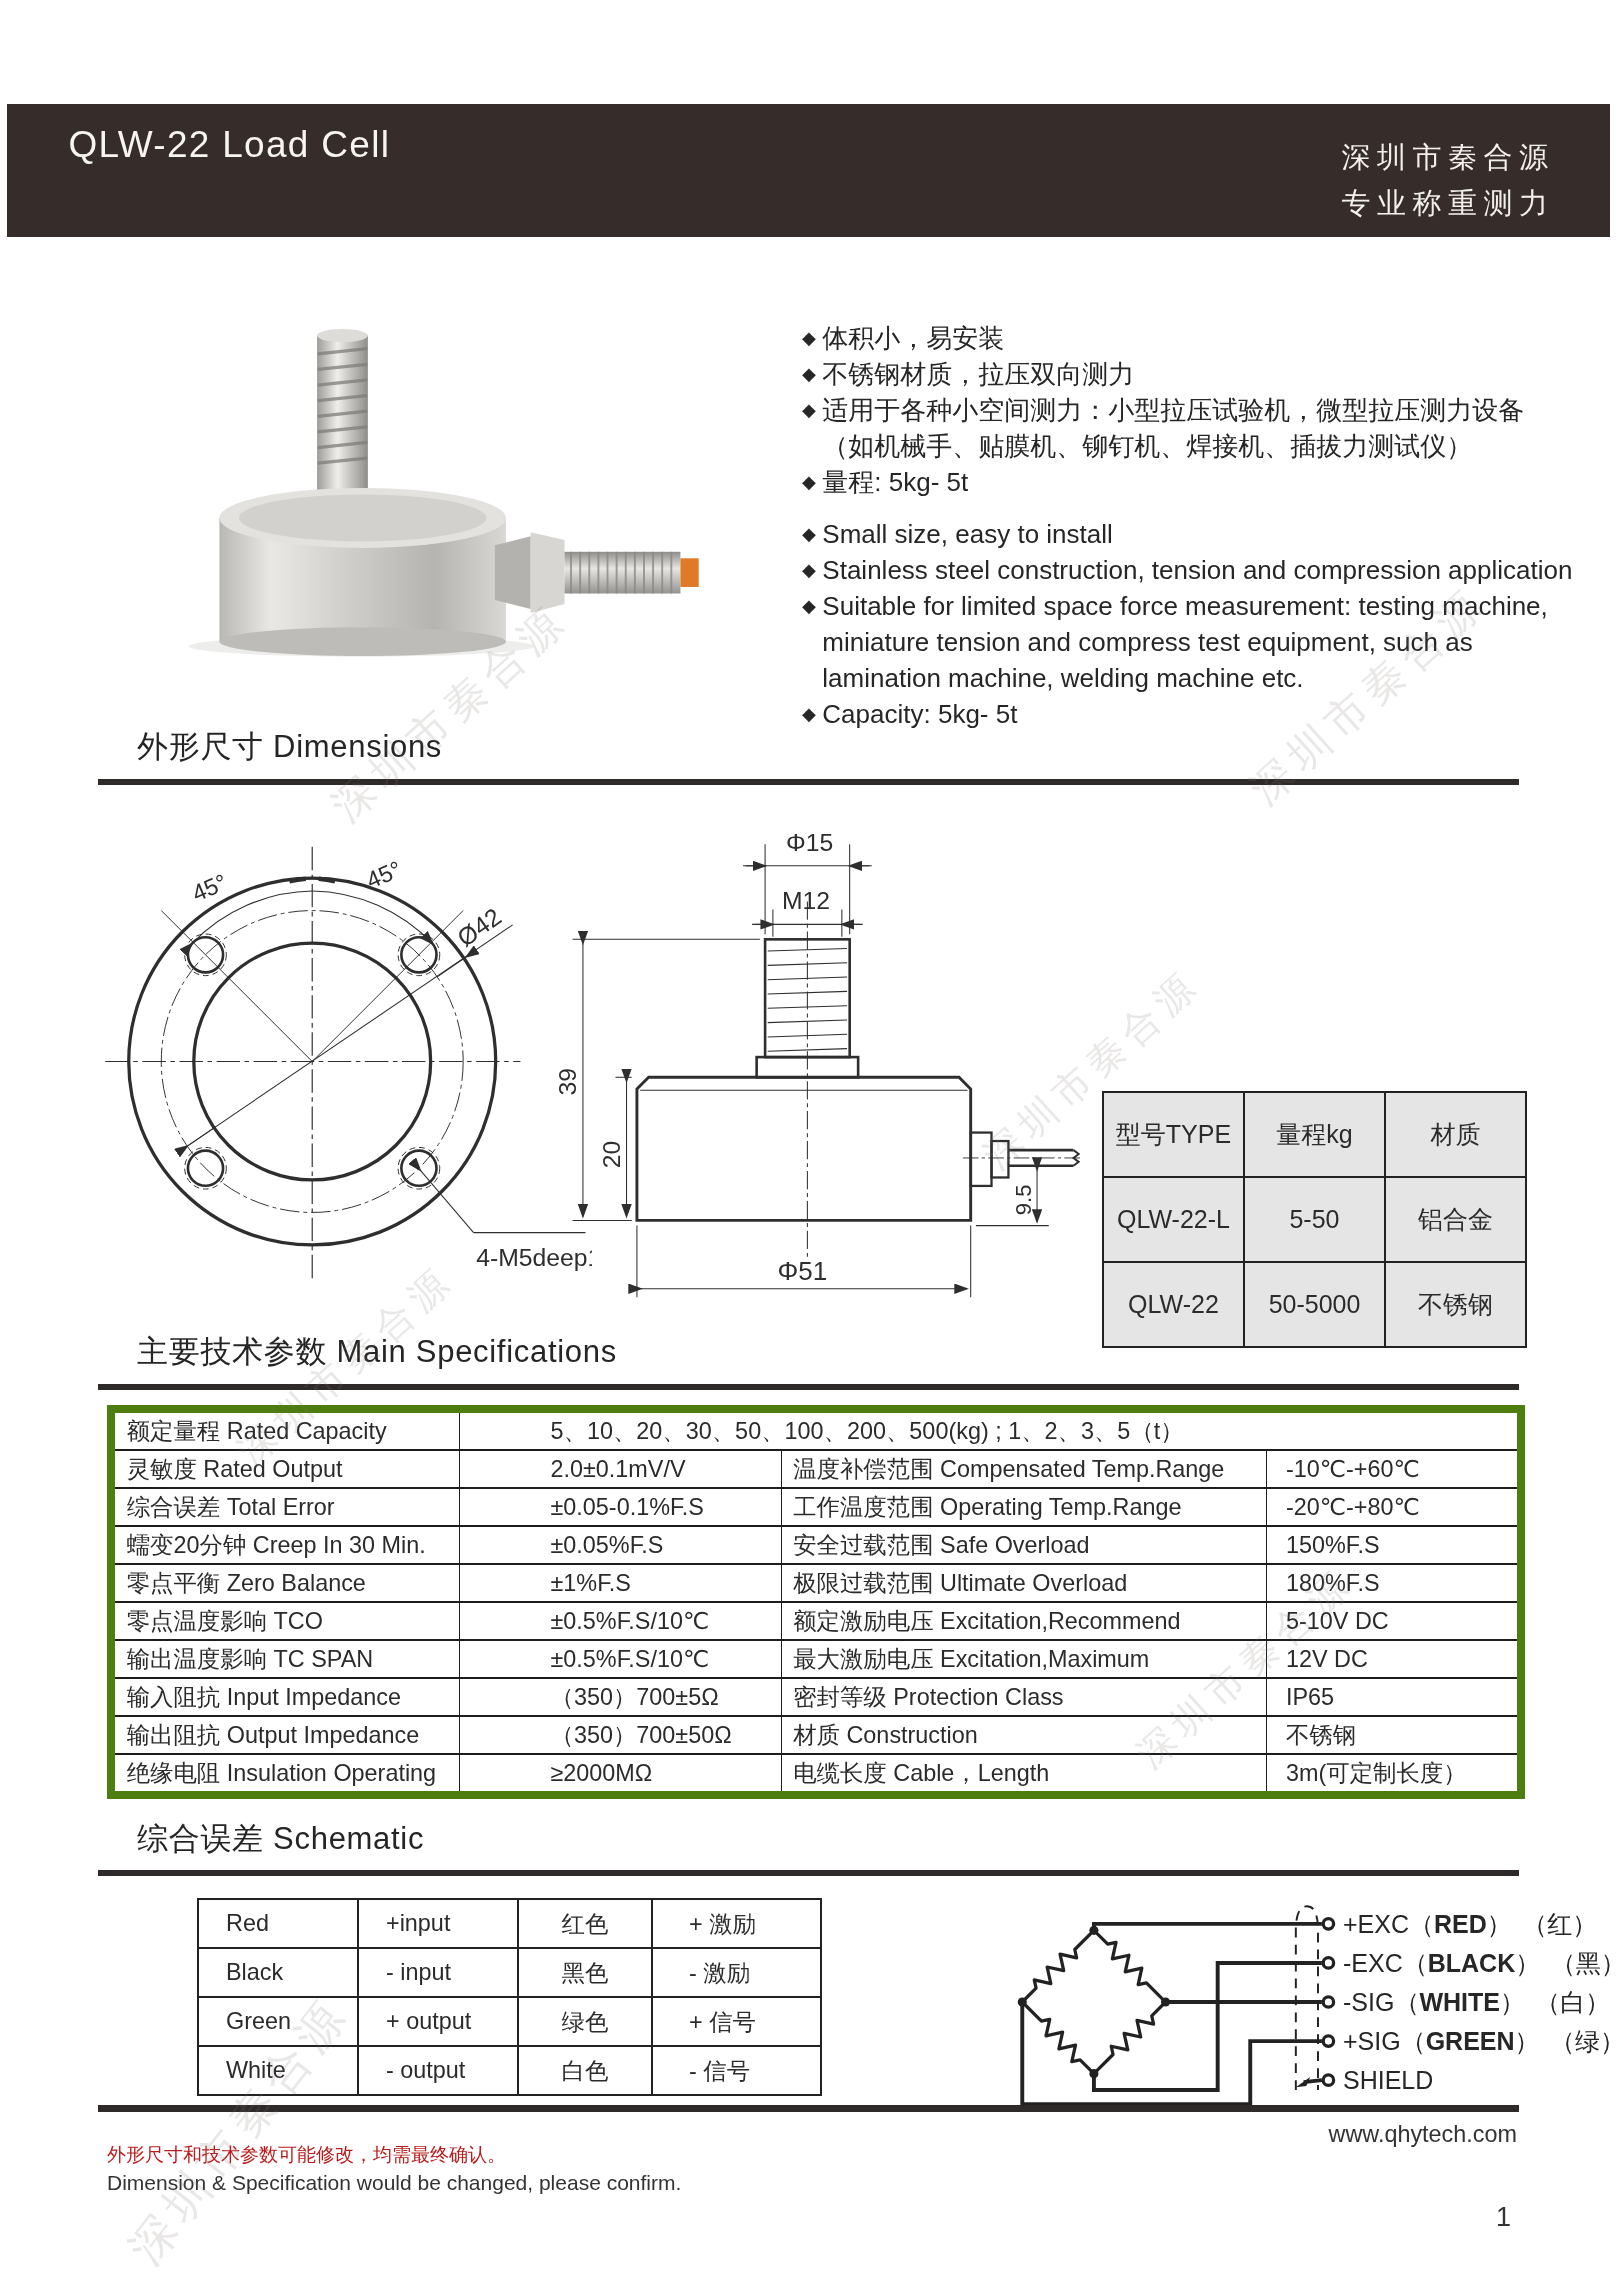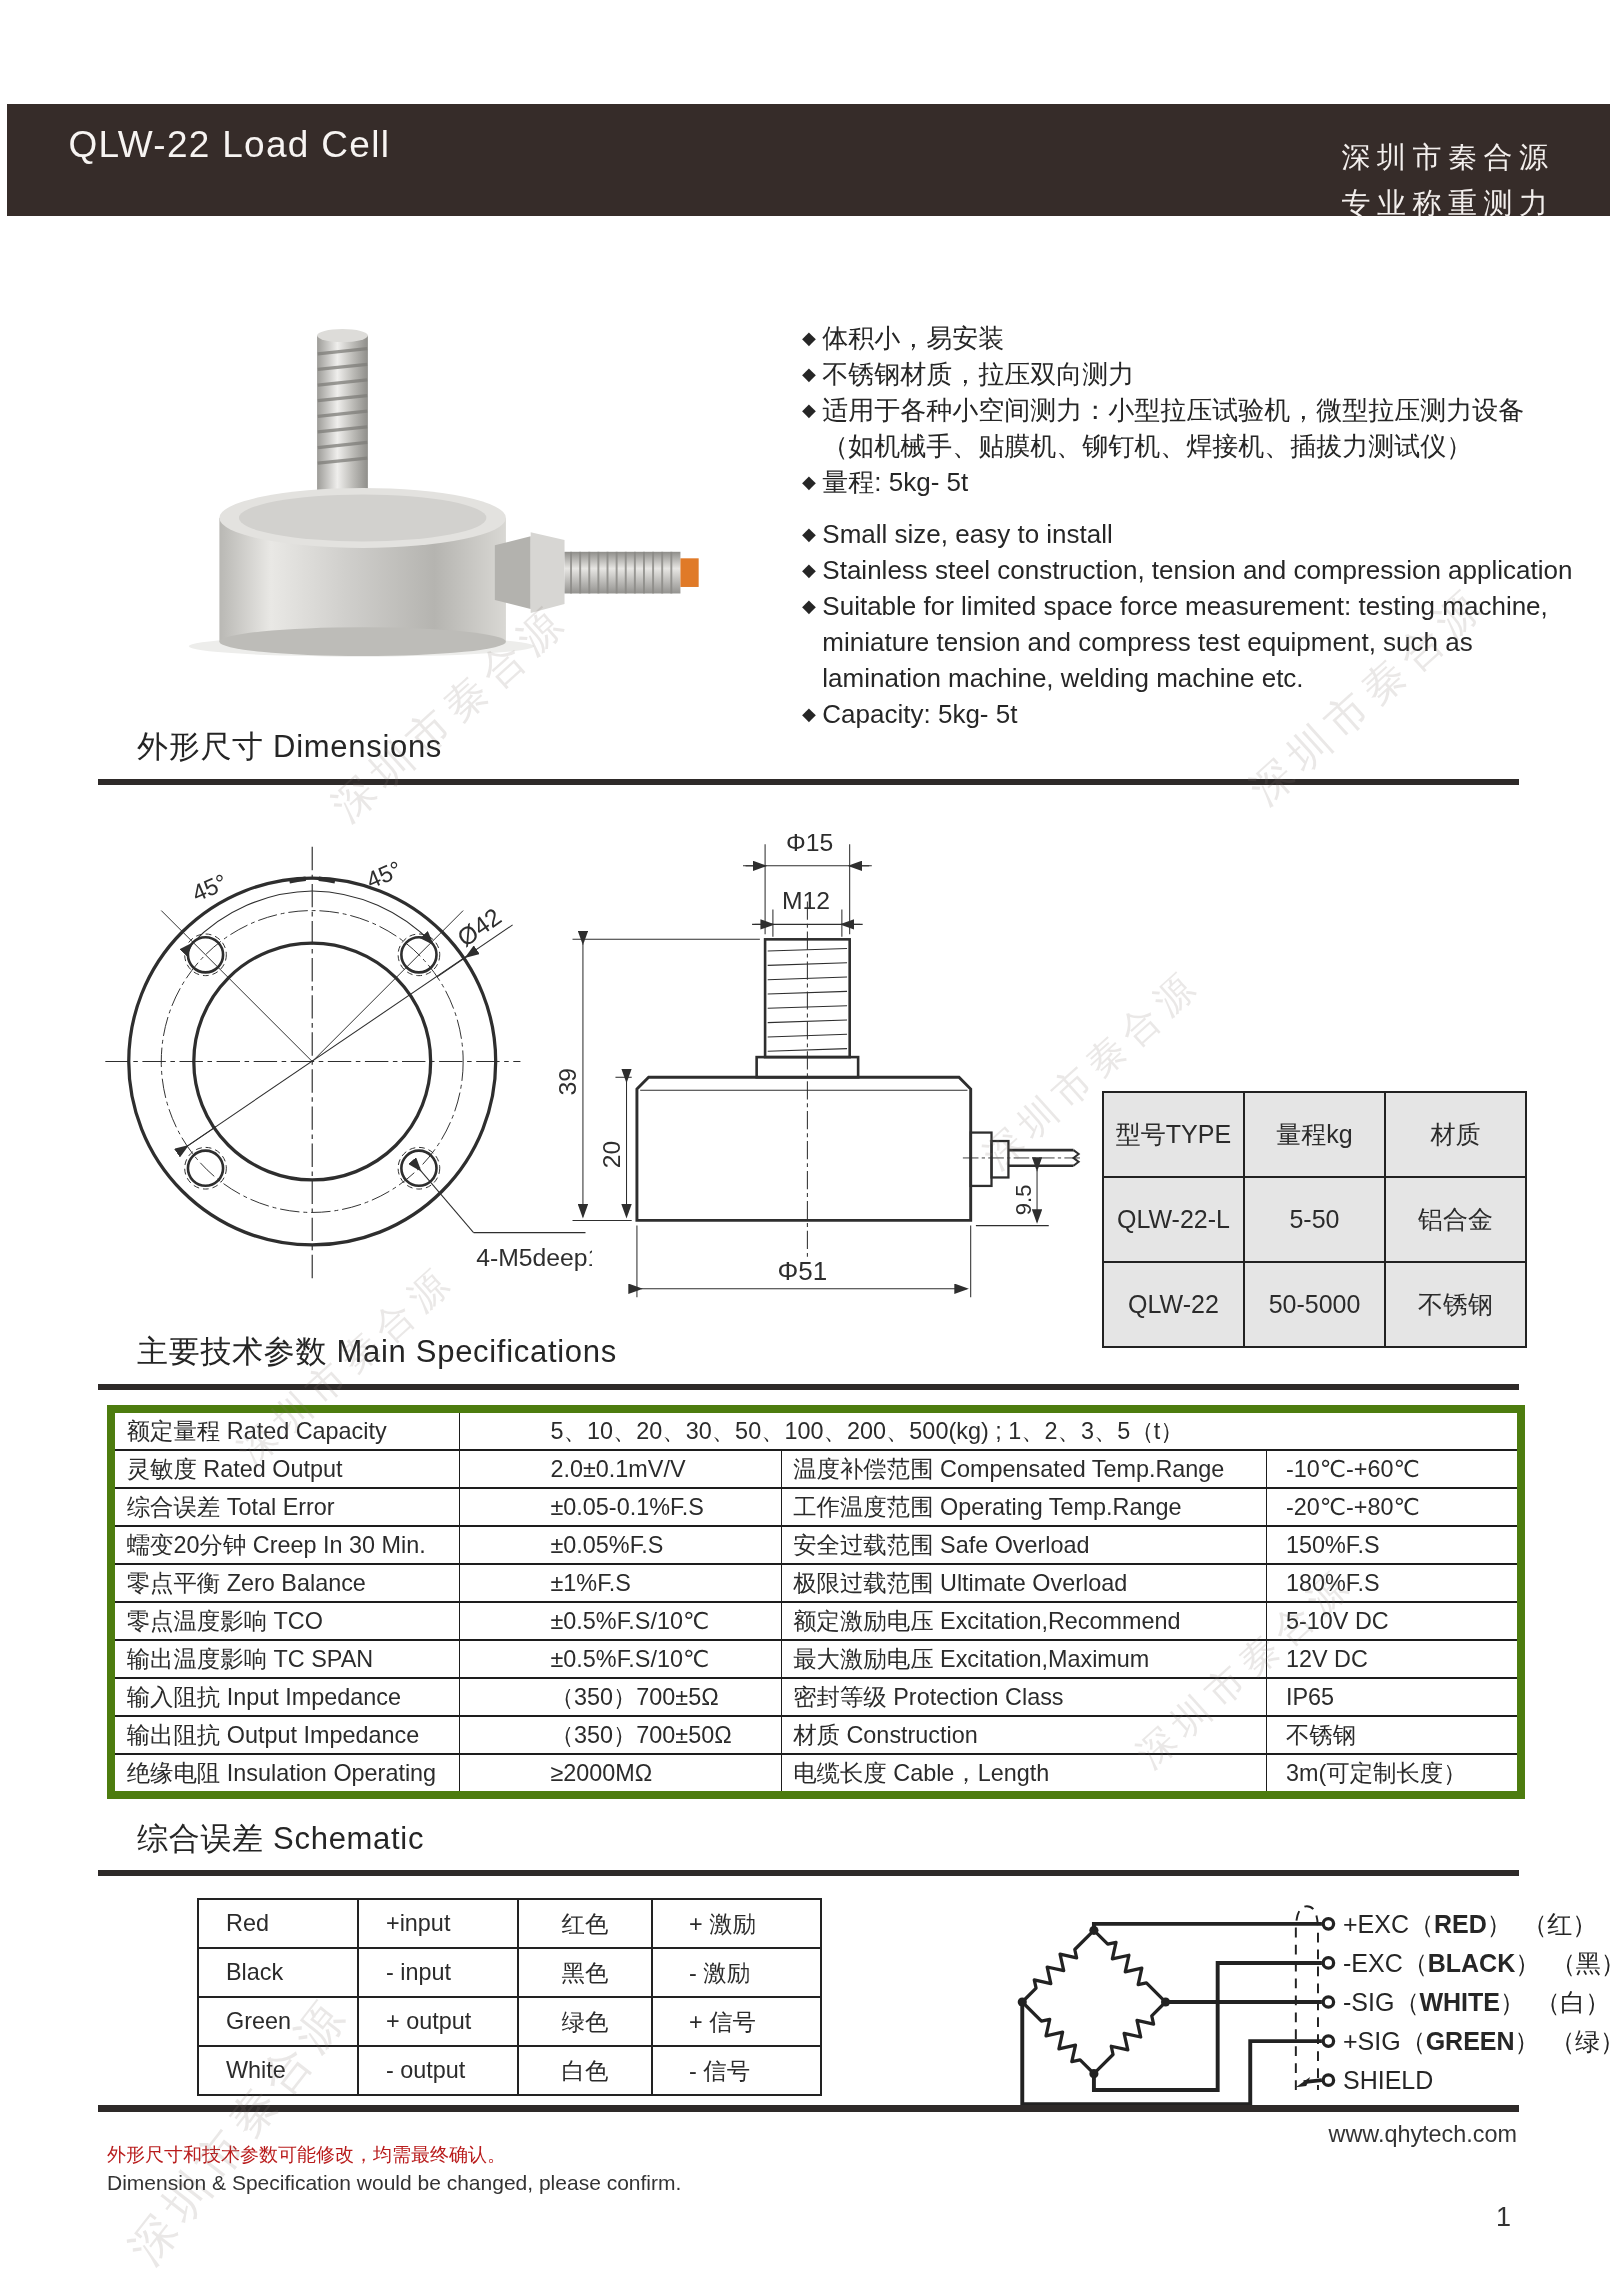--- a/index.html
+++ b/index.html
@@ -1,21 +1,21 @@
 <!DOCTYPE html>
 <html style="font-size:10.4px"><head>
 <meta charset="utf-8">
 <style>
   html,body{margin:0;padding:0;background:#888;}
   .page{position:relative;width:1616px;height:2284px;background:#ffffff;
         font-family:"Liberation Sans","DejaVu Sans",sans-serif;color:#2b2b2b;overflow:hidden;}
   .abs{position:absolute;}
 
   
-  .header{position:absolute;left:6.5px;right:6.5px;top:104px;height:112px;background:#362c29;}
+  .header{position:absolute;left:6.5px;right:6.5px;top:104px;height:133px;background:#362c29;}
   .header .titles{position:absolute;left:62px;top:19.5px;color:#f7f4f2;}
   .title-en{font-size:37px;letter-spacing:1.3px;}
   .title-cn{font-size:35px;letter-spacing:3.3px;margin-top:14.3px;}
   .brand{position:absolute;right:55px;top:30px;text-align:right;color:#f3efed;font-size:29px;line-height:46px;letter-spacing:6.5px;}
 
   
   .bullets{position:absolute;left:802px;top:320px;width:788px;}
   .bullet{display:flex;align-items:flex-start;font-size:26px;line-height:36px;color:#262626;}
   .b-icon{flex:0 0 auto;font-size:18px;line-height:36px;margin-right:6.5px;color:#262626;}
   .b-text{white-space:pre-line;}

